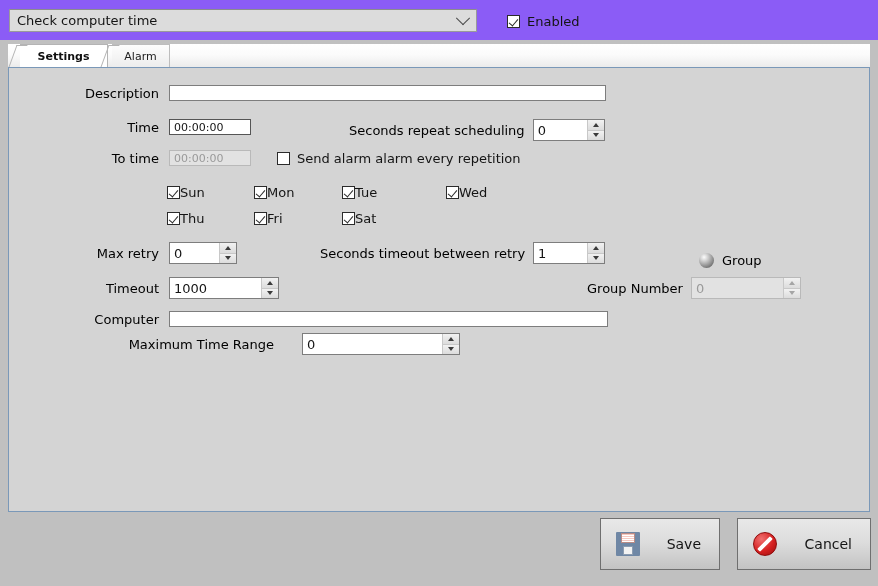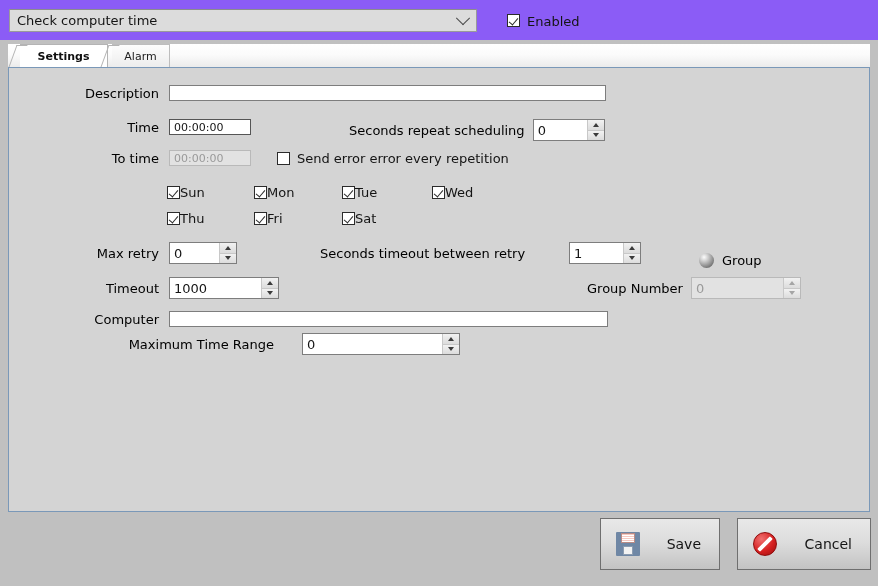--- a/index.html
+++ b/index.html
@@ -54,21 +54,21 @@
     width: 9px; height: 9px;
     border-right: 1.6px solid #4a4a4a;
     border-bottom: 1.6px solid #4a4a4a;
     transform: rotate(45deg) translate(-2px,-2px);
   }
 
   .enabled-wrap {
     position: absolute;
     left: 507px; top: 14px;
     display: flex;
-    align-items: flex-start;
+    align-items: center;
     gap: 7px;
   }
 
   
   .cb {
     width: 13px; height: 13px;
     background: #ffffff;
     border: 1px solid #2b2b2b;
     box-sizing: border-box;
     position: relative;
@@ -361,36 +361,36 @@
       </span>
     </span>
   </div>
 
   <div class="row" style="left:10px; top:82px;">
     <span class="lbl" style="width:140px;">To time</span>
     <span class="tf disabled" style="width:82px; margin-left:10px;">00:00:00</span>
   </div>
   <div class="row" style="left:268px; top:83px; gap:7px;">
     <span class="cb"></span>
-    <span class="cb-label">Send error error every repetition</span>
+    <span class="cb-label">Send alarm alarm every repetition</span>
   </div>
 
   <div class="day" style="left:158px; top:117px;">
     <span class="cb checked"></span>
     <span class="cb-label">Sun</span>
   </div>
   <div class="day" style="left:245px; top:117px;">
     <span class="cb checked"></span>
     <span class="cb-label">Mon</span>
   </div>
   <div class="day" style="left:333px; top:117px;">
     <span class="cb checked"></span>
     <span class="cb-label">Tue</span>
   </div>
-  <div class="day" style="left:423px; top:117px;">
+  <div class="day" style="left:437px; top:117px;">
     <span class="cb checked"></span>
     <span class="cb-label">Wed</span>
   </div>
 
   <div class="day" style="left:158px; top:143px;">
     <span class="cb checked"></span>
     <span class="cb-label">Thu</span>
   </div>
   <div class="day" style="left:245px; top:143px;">
     <span class="cb checked"></span>
@@ -408,21 +408,21 @@
       <span class="spin-btns">
         <span class="spin-btn">
             <span class="tri-up"></span>
           </span>
         <span class="spin-btn">
             <span class="tri-dn"></span>
           </span>
       </span>
     </span>
   </div>
-  <div class="row" style="left:311px; top:174px;gap:36px;">
+  <div class="row" style="left:311px; top:174px;">
     <span class="lbl">Seconds timeout between retry</span>
     <span class="spin" style="width:72px; margin-left:8px;">
       <span class="spin-val">1</span>
       <span class="spin-btns">
         <span class="spin-btn">
             <span class="tri-up"></span>
           </span>
         <span class="spin-btn">
             <span class="tri-dn"></span>
           </span>

